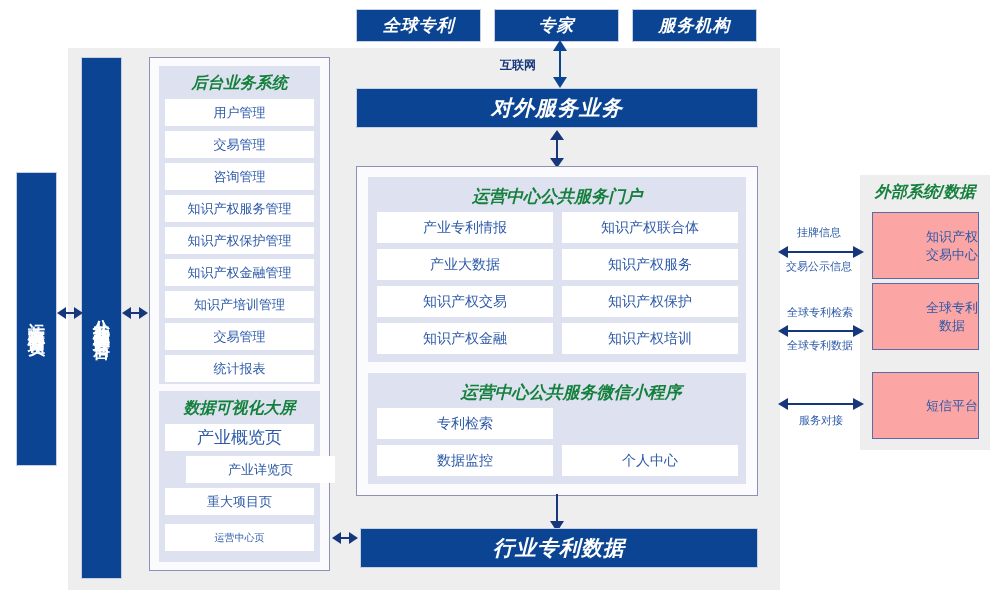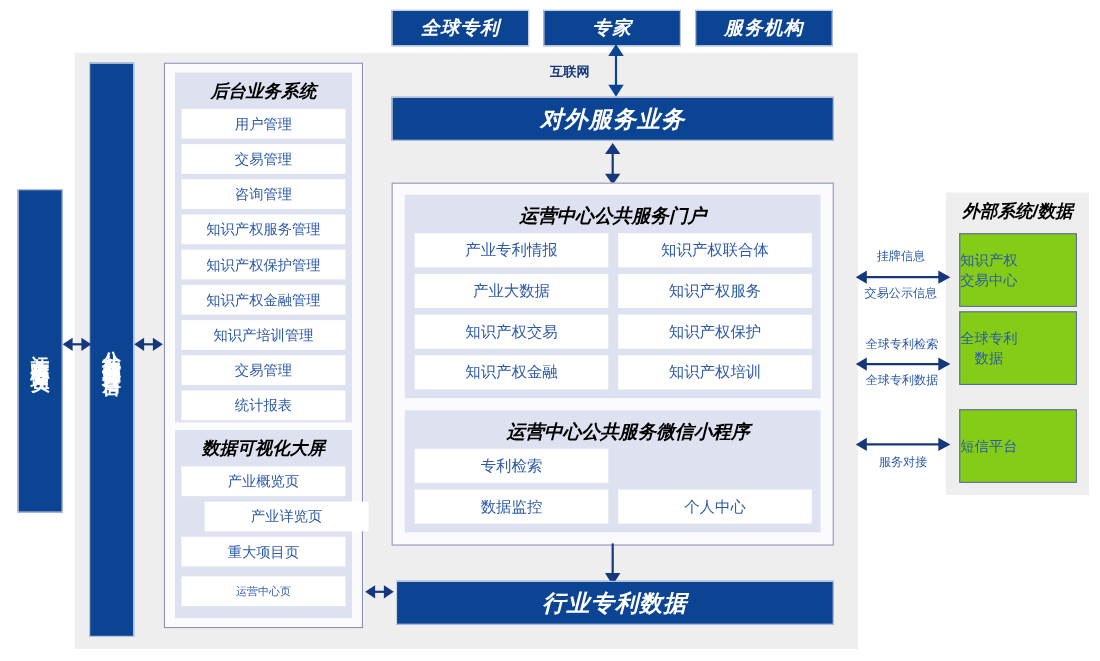--- a/index.html
+++ b/index.html
@@ -40,42 +40,42 @@
     background:#fbfbfd;
     border:1px solid #8d90b8;
     box-sizing:border-box;
   }
   .lav-panel{
     position:absolute;
     background:#dee2f0;
     box-sizing:border-box;
   }
   .sec-title{
-    color:#000000;
+    color:#15803d;
     font-weight:bold;
     font-style:italic;
     text-align:center;
     width:100%;
     box-sizing:border-box;
   }
   .item{
     position:absolute;
     background:#ffffff;
     color:#2d5aa8;
     display:flex;align-items:center;justify-content:center;
     text-align:center;
     box-sizing:border-box;
     white-space:nowrap;
   }
   .ext-box{
     position:absolute;
-    background:#84cc16;
+    background:#fca5a5;
     border:1px solid #5d6aa8;
     color:#2d5aa8;
-    display:flex;align-items:center;justify-content:flex-start;
+    display:flex;align-items:center;justify-content:flex-end;
     text-align:center;
     line-height:1.35;
     box-sizing:border-box;
   }
   .conn-label{
     position:absolute;
     color:#2d5aa8;
     font-size:11px;
     white-space:nowrap;
     text-align:center;
@@ -165,21 +165,21 @@
   <div class="item" style="left:165px;top:323px;width:149px;height:27px;font-size:13px;">
       <span>交易管理</span>
     </div>
   <div class="item" style="left:165px;top:355px;width:149px;height:27px;font-size:13px;">
       <span>统计报表</span>
     </div>
 
   <div class="lav-panel" style="left:159px;top:391px;width:161px;height:171px;">
     <div class="sec-title" style="font-size:16px;padding-top:7px;">数据可视化大屏</div>
   </div>
-  <div class="item" style="left:165px;top:424px;width:149px;height:27px;font-size:13px;">
+  <div class="item" style="left:165px;top:424px;width:149px;height:27px;font-size:17px;">
       <span>产业概览页</span>
     </div>
   <div class="item" style="left:165px;top:456px;width:149px;height:27px;font-size:13px;margin-left:21px;">
       <span>产业详览页</span>
     </div>
   <div class="item" style="left:165px;top:488px;width:149px;height:27px;font-size:13px;">
       <span>重大项目页</span>
     </div>
   <div class="item" style="left:165px;top:524px;width:149px;height:27px;font-size:10px;">
       <span>运营中心页</span>

